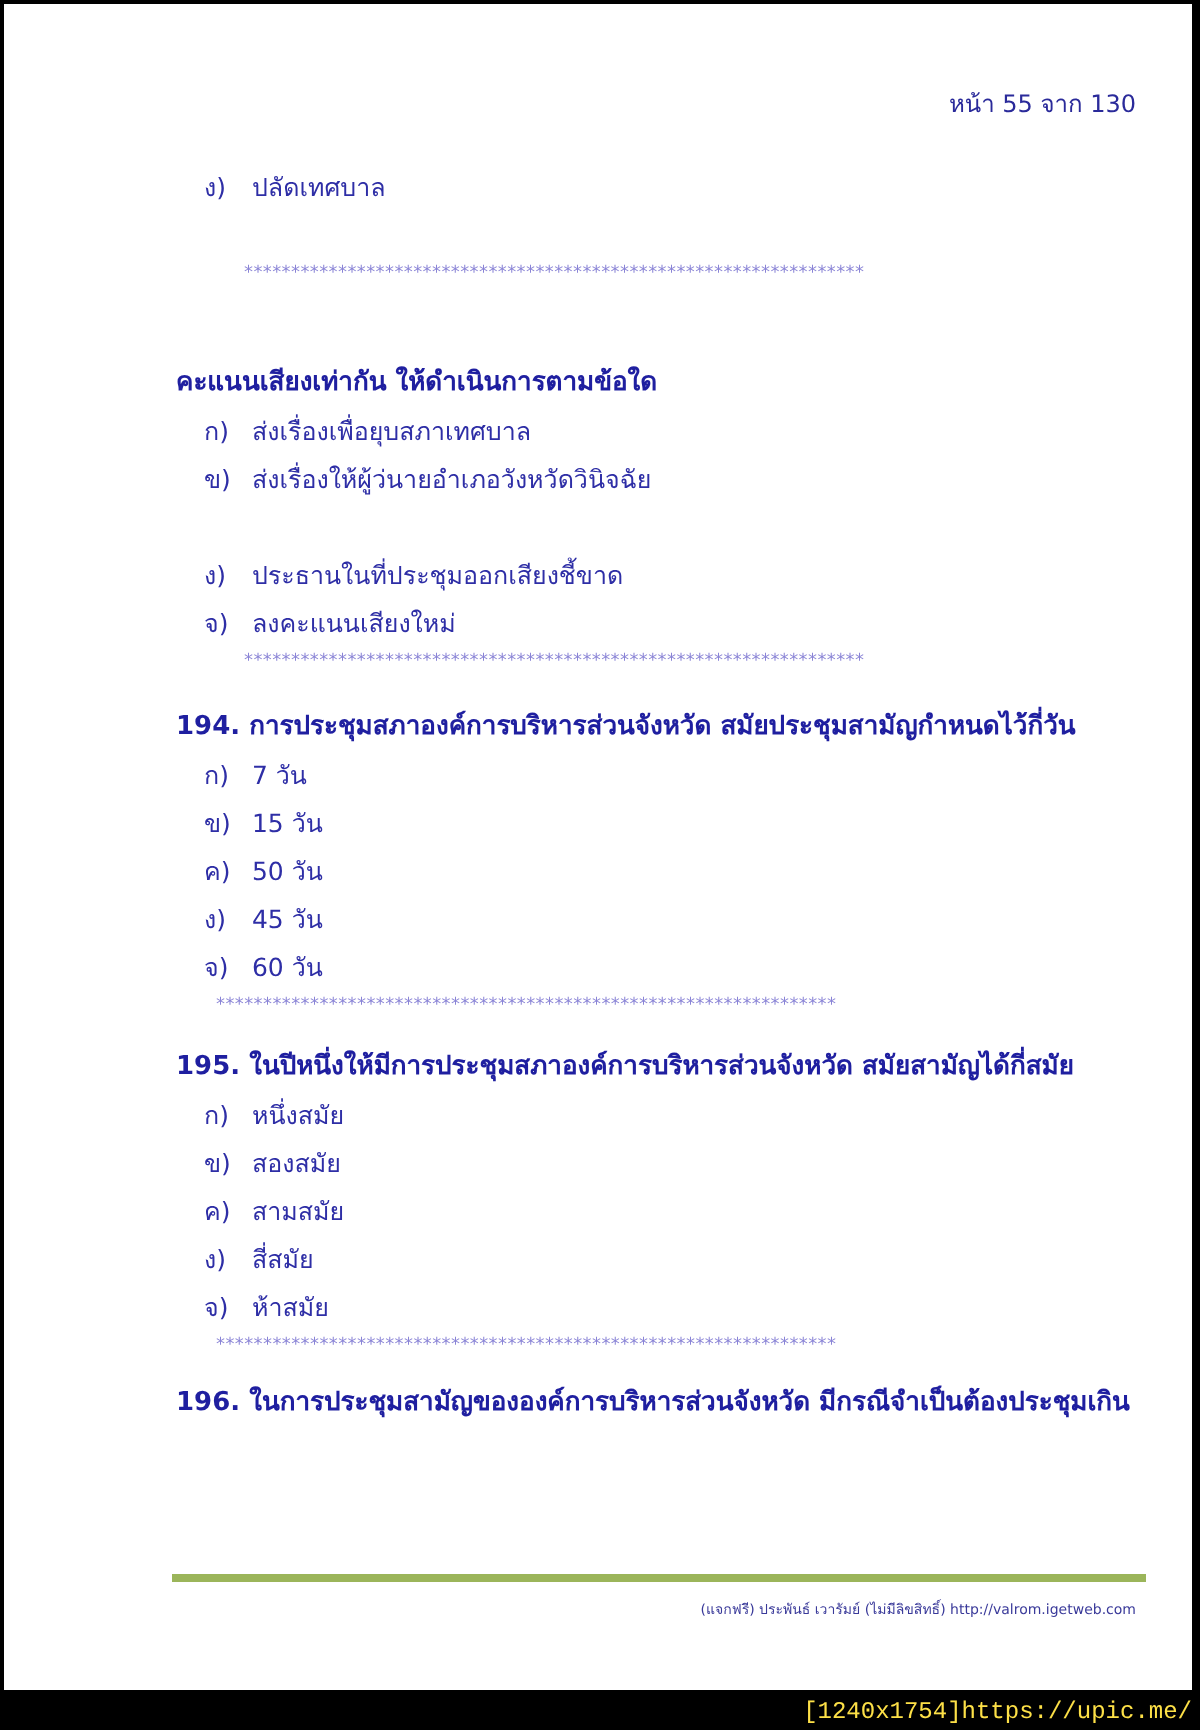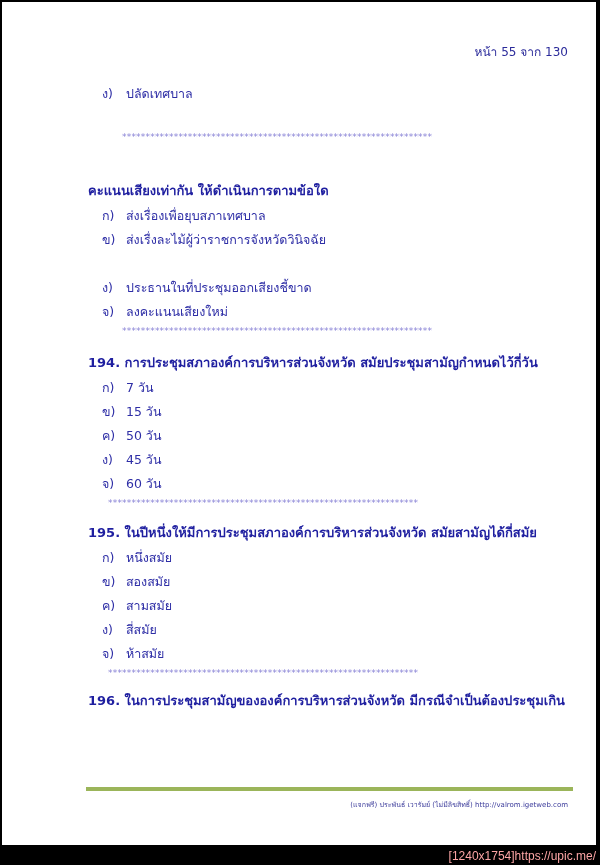--- a/index.html
+++ b/index.html
@@ -27,36 +27,36 @@
     }
     .stars.short { left: 106px; }
     .rule {
       position: absolute; left: 84px; top: 785px; width: 487px; height: 4px;
       background: #9bb55a;
     }
     .footer {
       position: absolute; right: 28px; top: 797px; font-size: 7px; color: #3a3a9a;
     }
     .watermark {
-      position: absolute; right: 4px; bottom: 2px; color: #fca5a5;
-      font-family: Liberation Sans, sans-serif; font-size: 12px;
+      position: absolute; right: 4px; bottom: 2px; color: #fde047;
+      font-family: Liberation Mono, monospace; font-size: 12px;
     }
   </style>
 </head>
 <body>
 
 <div class="page">
   <div class="header-page">หน้า 55 จาก 130</div>
 
   <div class="line opt" style="top:82px"><span class="lbl">ง)</span> <span>ปลัดเทศบาล</span></div>
   <div class="line stars" style="top:130px">******************************************************************</div>
 
   <div class="line q" style="top:178px">คะแนนเสียงเท่ากัน ให้ดำเนินการตามข้อใด</div>
   <div class="line opt" style="top:204px"><span class="lbl">ก)</span> <span>ส่งเรื่องเพื่อยุบสภาเทศบาล</span></div>
-  <div class="line opt" style="top:228px"><span class="lbl">ข)</span> <span>ส่งเรื่งละไม้ผู้ว่าราชการจังหวัดวินิจฉัย</span></div>
+  <div class="line opt" style="top:228px"><span class="lbl">ข)</span> <span>ส่งเรื่องให้ผู้ว่นายอำเภอวังหวัดวินิจฉัย</span></div>
   <div class="line opt" style="top:276px"><span class="lbl">ง)</span> <span>ประธานในที่ประชุมออกเสียงชี้ขาด</span></div>
   <div class="line opt" style="top:300px"><span class="lbl">จ)</span> <span>ลงคะแนนเสียงใหม่</span></div>
   <div class="line stars" style="top:324px">******************************************************************</div>
 
   <div class="line q" style="top:350px"><span>194.</span> <span>การประชุมสภาองค์การบริหารส่วนจังหวัด สมัยประชุมสามัญกำหนดไว้กี่วัน</span></div>
   <div class="line opt" style="top:376px"><span class="lbl">ก)</span> <span>7 วัน</span></div>
   <div class="line opt" style="top:400px"><span class="lbl">ข)</span> <span>15 วัน</span></div>
   <div class="line opt" style="top:424px"><span class="lbl">ค)</span> <span>50 วัน</span></div>
   <div class="line opt" style="top:448px"><span class="lbl">ง)</span> <span>45 วัน</span></div>
   <div class="line opt" style="top:472px"><span class="lbl">จ)</span> <span>60 วัน</span></div>

